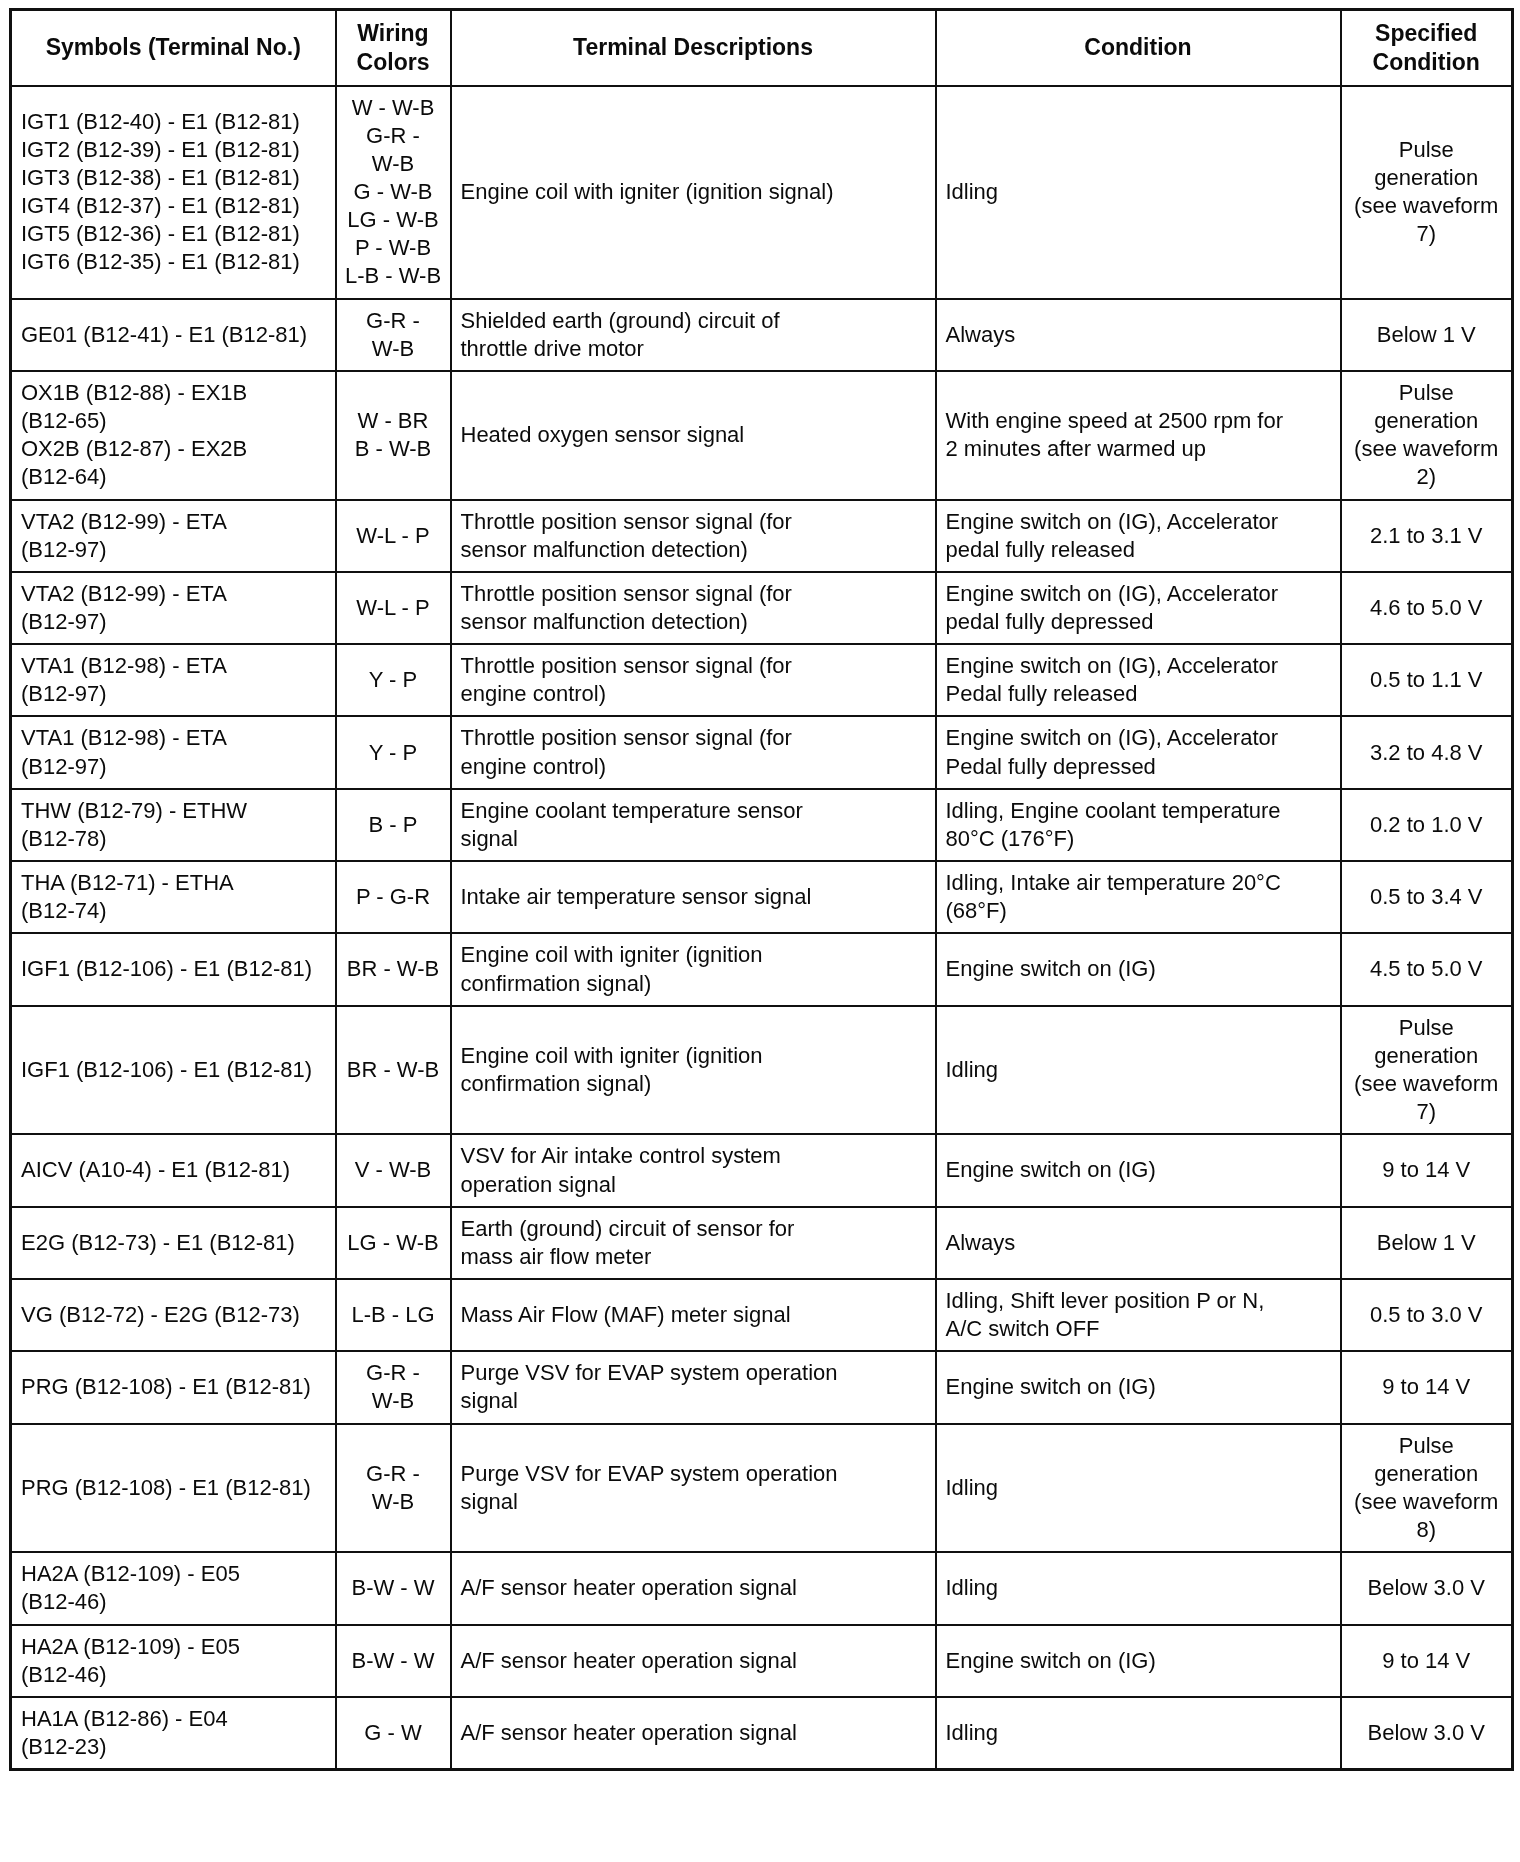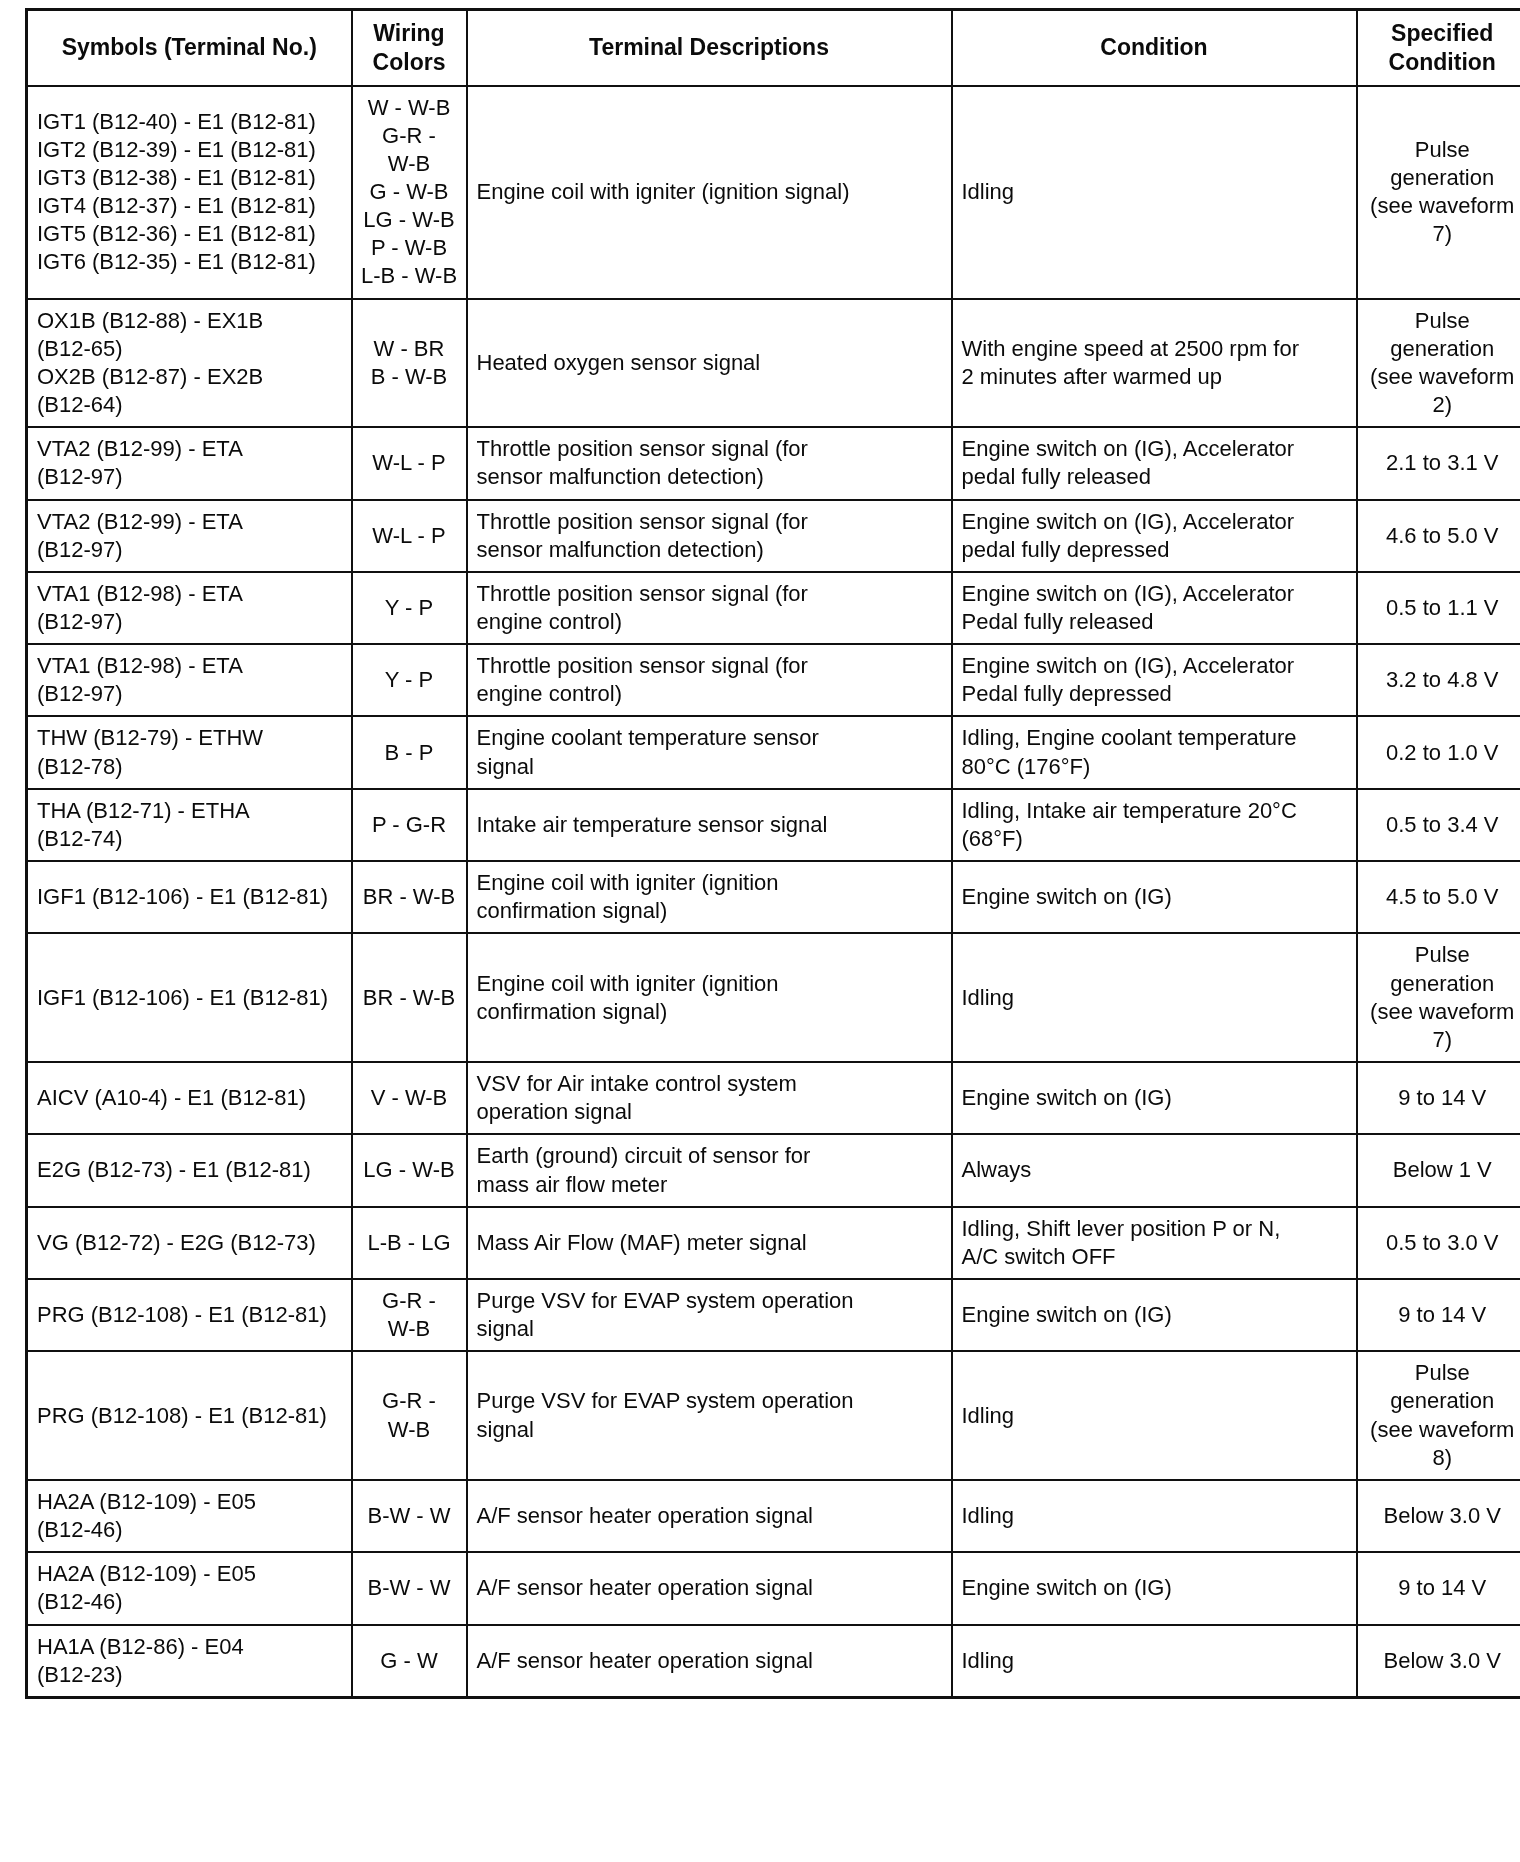--- a/index.html
+++ b/index.html
@@ -8,21 +8,21 @@
     background: #ffffff;
   }
   body {
     font-family: "Liberation Sans", "DejaVu Sans", sans-serif;
     color: #0b0b0b;
     -webkit-font-smoothing: antialiased;
   }
   .page {
     width: 1491px;
     box-sizing: border-box;
-    padding: 8px 25px;
+    padding: 8px 9px;
     background: #ffffff;
   }
   table.terminal-table {
     border-collapse: collapse;
     table-layout: fixed;
     width: 1502px;
     border: 3px solid #101010;
     background: #ffffff;
   }
   col.col-symbols  { width: 325px; }
@@ -95,20 +95,29 @@
 P - W-B
 L-B - W-B</td>
     <td class="c-desc">Engine coil with igniter (ignition signal)</td>
     <td class="c-cond">Idling</td>
     <td class="c-spec">Pulse
 generation
 (see waveform
 7)</td>
   </tr>
 
+  <tr>
+    <td class="c-symbols">GE01 (B12-41) - E1 (B12-81)</td>
+    <td class="c-wiring">G-R -
+W-B</td>
+    <td class="c-desc">Shielded earth (ground) circuit of
+throttle drive motor</td>
+    <td class="c-cond">Always</td>
+    <td class="c-spec">Below 1 V</td>
+  </tr>
 
   <tr>
     <td class="c-symbols">OX1B (B12-88) - EX1B
 (B12-65)
 OX2B (B12-87) - EX2B
 (B12-64)</td>
     <td class="c-wiring">W - BR
 B - W-B</td>
     <td class="c-desc">Heated oxygen sensor signal</td>
     <td class="c-cond">With engine speed at 2500 rpm for

